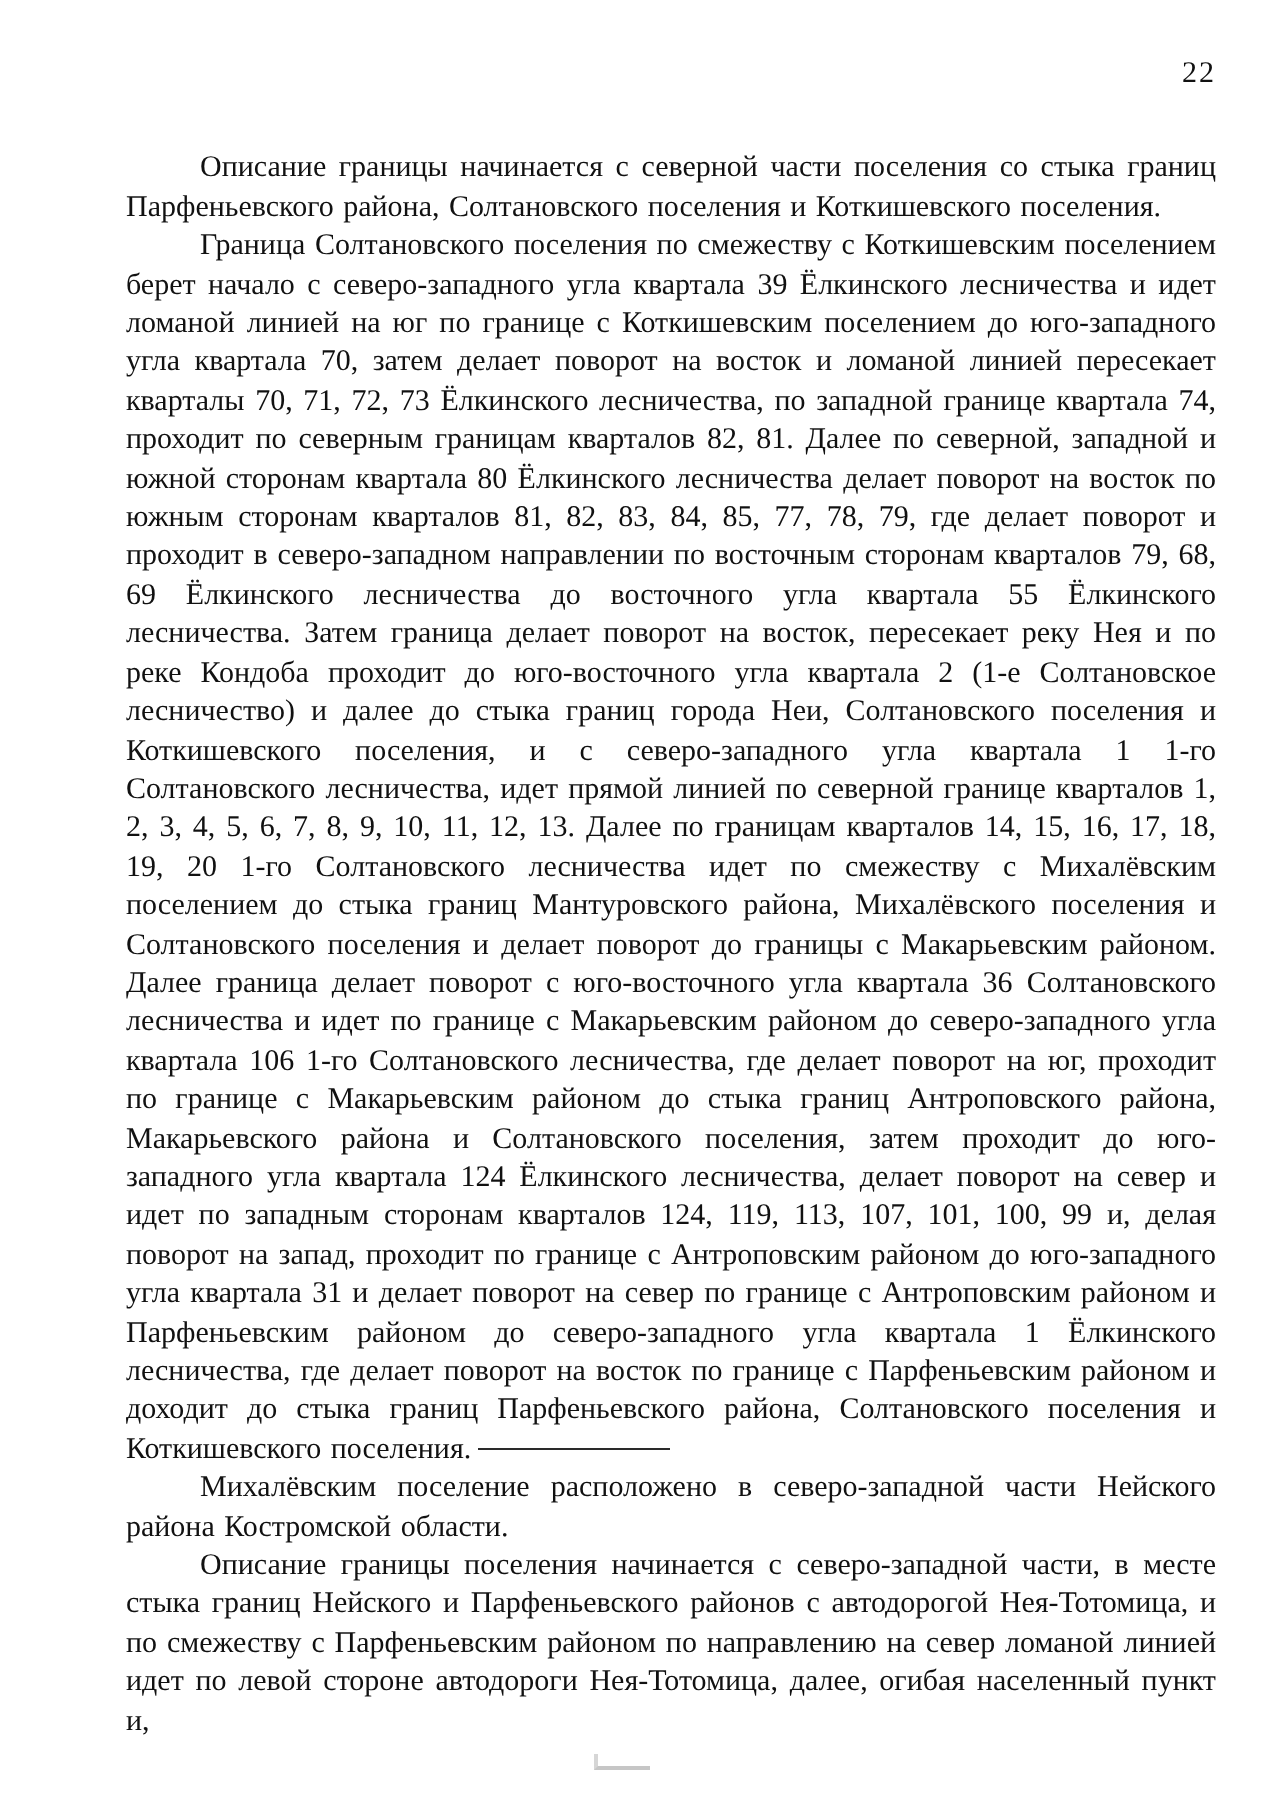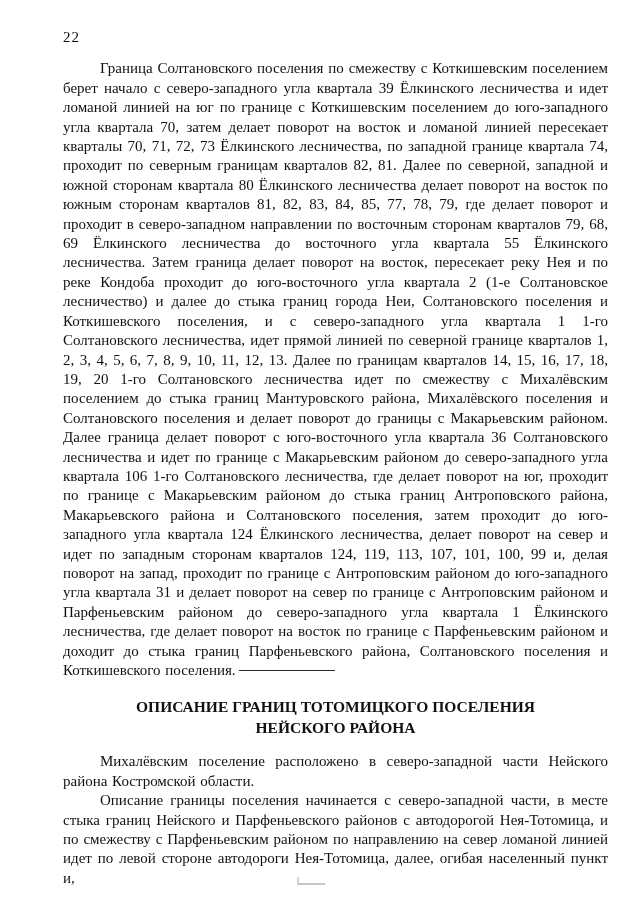--- a/index.html
+++ b/index.html
@@ -14,22 +14,22 @@
     box-sizing: border-box;
     background: #ffffff;
     color: #111111;
     font-family: "Liberation Serif", "DejaVu Serif", serif;
     font-size: 15px;
     line-height: 19.4px;
     padding: 28px 32px 0 63px;
     overflow: hidden;
   }
   .page-number {
-    text-align: left;
-    margin-bottom: 12px;
+    text-align: right;
+    margin-bottom: 28px;
     letter-spacing: 1px;
   }
   .para {
     margin: 0;
     text-align: justify;
     text-indent: 37px;
     word-spacing: 1px;
   }
   .heading {
     font-weight: bold;
@@ -58,27 +58,24 @@
     opacity: 0.8;
   }
 </style>
 </head>
 <body>
 
 <div class="page">
 
   <div class="page-number">22</div>
 
+  <p class="para">Описание границы начинается с северной части поселения со стыка границ Парфеньевского района, Солтановского поселения и Коткишевского поселения.</p>
 
   <p class="para"><span>Граница Солтановского поселения по смежеству с Коткишевским поселением берет начало с северо-западного угла квартала 39 Ёлкинского лесничества и идет ломаной линией на юг по границе с Коткишевским поселением до юго-западного угла квартала 70, затем делает поворот на восток и ломаной линией пересекает кварталы 70, 71, 72, 73 Ёлкинского лесничества, по западной границе квартала 74, проходит по северным границам кварталов 82, 81. Далее по северной, западной и южной сторонам квартала 80 Ёлкинского лесничества делает поворот на восток по южным сторонам кварталов 81, 82, 83, 84, 85, 77, 78, 79, где делает поворот и проходит в северо-западном направлении по восточным сторонам кварталов 79, 68, 69 Ёлкинского лесничества до восточного угла квартала 55 Ёлкинского лесничества. Затем граница делает поворот на восток, пересекает реку Нея и по реке Кондоба проходит до юго-восточного угла квартала 2 (1-е Солтановское лесничество) и далее до стыка границ города Неи, Солтановского поселения и Коткишевского поселения, и с северо-западного угла квартала 1 1-го Солтановского лесничества, идет прямой линией по северной границе кварталов 1, 2, 3, 4, 5, 6, 7, 8, 9, 10, 11, 12, 13. Далее по границам кварталов 14, 15, 16, 17, 18, 19, 20  1-го Солтановского лесничества идет по смежеству с Михалёвским поселением до стыка границ Мантуровского района, Михалёвского поселения и Солтановского поселения и делает поворот до границы с Макарьевским районом. Далее граница делает поворот с юго-восточного угла квартала 36 Солтановского лесничества и идет по границе с Макарьевским районом до северо-западного угла квартала 106 1-го Солтановского лесничества, где делает поворот на юг, проходит по границе с Макарьевским районом до стыка границ Антроповского района, Макарьевского района и Солтановского поселения, затем проходит до юго-западного угла квартала 124 Ёлкинского лесничества, делает поворот на север и идет по западным сторонам кварталов 124, 119, 113, 107, 101, 100, 99 и, делая поворот на запад, проходит по границе с Антроповским районом до юго-западного угла квартала 31 и делает поворот на север по границе с Антроповским районом и Парфеньевским районом до северо-западного угла квартала 1 Ёлкинского лесничества, где делает поворот на восток по границе с Парфеньевским районом и доходит до стыка границ Парфеньевского района, Солтановского поселения и Коткишевского поселения.</span><span class="trailing-stroke"></span></p>
 
-  <h2 class="heading">
-    <span>ОПИСАНИЕ ГРАНИЦ ТОТОМИЦКОГО ПОСЕЛЕНИЯ</span><br>
-    <span>НЕЙСКОГО РАЙОНА</span>
-  </h2>
 
   <p class="para">Михалёвским поселение расположено в северо-западной части Нейского района Костромской области.</p>
 
   <p class="para">Описание границы поселения начинается с северо-западной части, в месте стыка границ Нейского и Парфеньевского районов с автодорогой Нея-Тотомица, и по смежеству с Парфеньевским районом по направлению на север ломаной линией идет по левой стороне автодороги Нея-Тотомица, далее, огибая населенный пункт и,</p>
 
   <div class="scan-artifact"></div>
 
 </div>
 
 </body></html>

